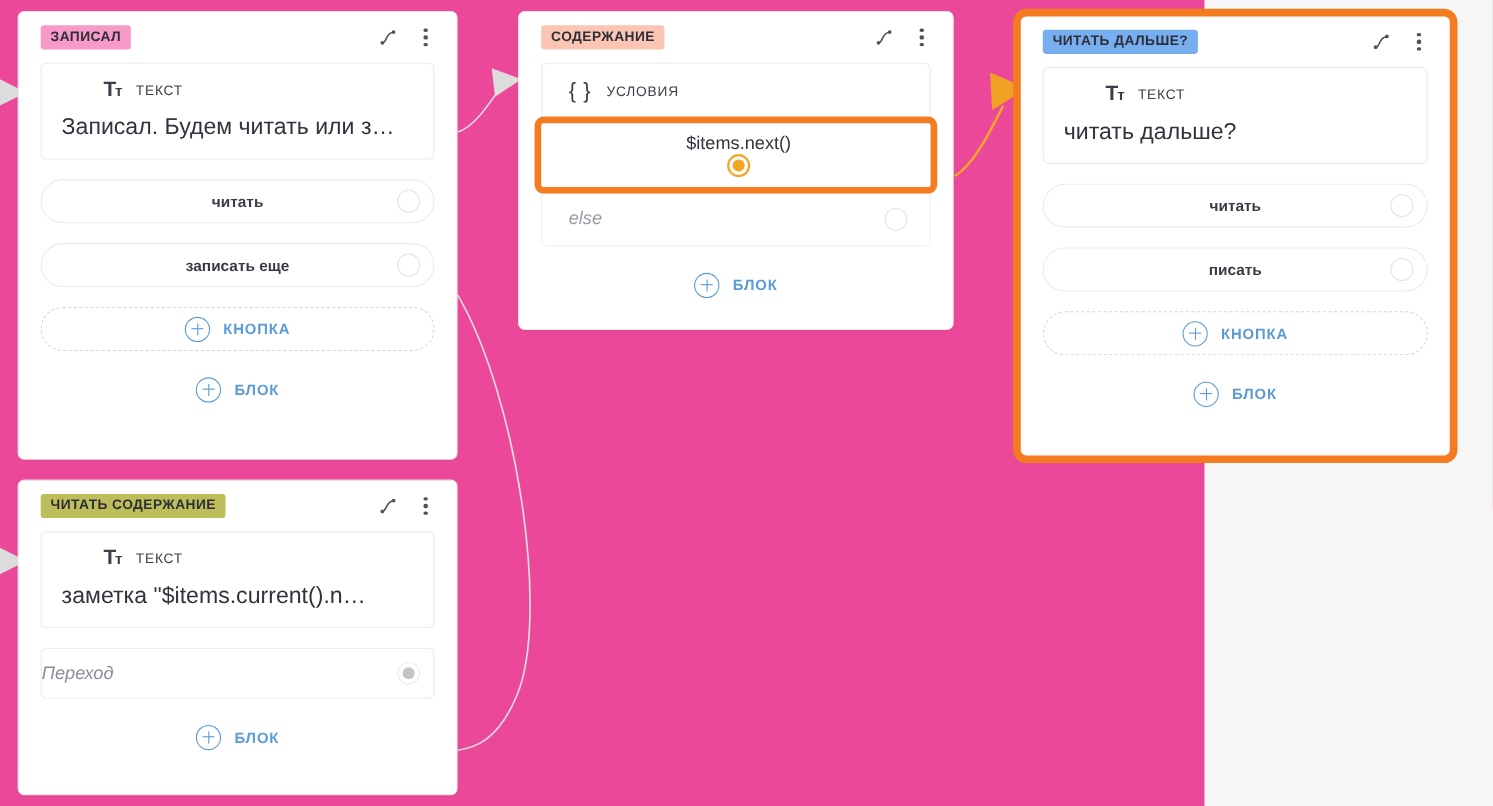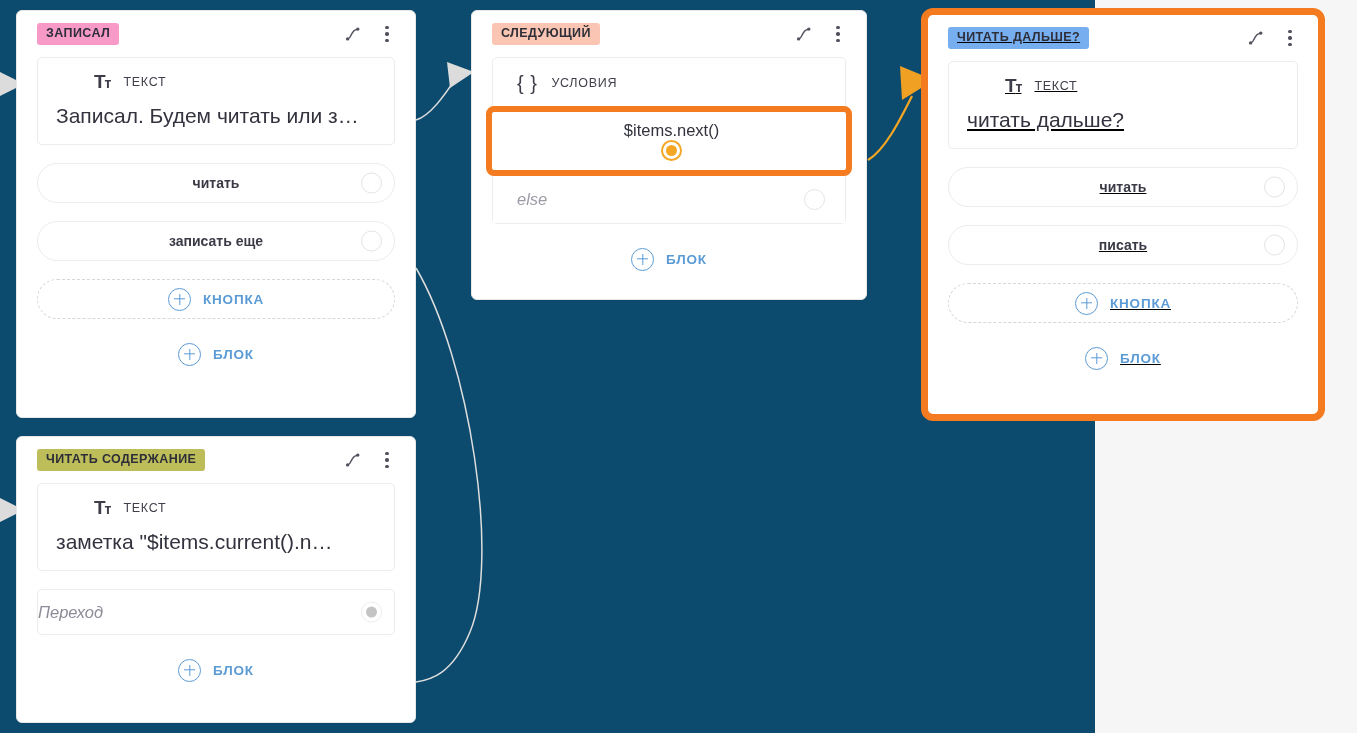--- a/index.html
+++ b/index.html
@@ -7,21 +7,21 @@
     margin: 0; padding: 0;
     width: 1357px; height: 733px;
     overflow: hidden;
     background: #f6f6f6;
     font-family: "Liberation Sans", "DejaVu Sans", sans-serif;
   }
   #canvas {
     position: relative;
     width: 1095px;
     height: 733px;
-    background: #0c4a6e;
+    background: #ec4899;
   }
   #wires {
     position: absolute;
     left: 0; top: 0;
     width: 1357px; height: 733px;
     pointer-events: none;
     z-index: 1;
   }
 
   
@@ -30,21 +30,20 @@
     background: #ffffff;
     border: 1px solid #e8e8e8;
     border-radius: 6px;
     z-index: 3;
     box-shadow: 0 1px 2px rgba(0,0,0,0.03);
   }
   .card.selected {
     border: 7px solid #f47b20;
     border-radius: 12px;
     box-shadow: none;
-    text-decoration: underline;
   }
 
   .card-head {
     display: flex;
     align-items: center;
     height: 46px;
     padding: 0 16px 0 20px;
   }
   .badge {
     font-size: 12.5px;
@@ -399,21 +398,21 @@
 
       <div class="addrow block">
         <span class="plus"></span>
         <span class="add-label">БЛОК</span>
       </div>
     </div>
   </div>
 
   <div class="card" id="card-sleduyushy">
     <div class="card-head">
-      <span class="badge" style="background:#fac5b2">СЛЕДУЮЩИЙ</span>
+      <span class="badge" style="background:#fac5b2">СОДЕРЖАНИЕ</span>
       <span class="head-spacer"></span>
       <span class="head-icons">
         <span class="icon-btn">
           <svg width="18" height="18" viewBox="0 0 18 18">
             <path d="M4.5 13.5 C 7 13.5, 7.5 4.5, 13 4.5" stroke="#51515e" stroke-width="1.5" fill="none"></path>
             <circle cx="3.6" cy="13.9" r="1.7" fill="#51515e"></circle>
             <circle cx="13.8" cy="4.1" r="1.7" fill="#51515e"></circle>
           </svg>
         </span>
         <span class="icon-btn">

